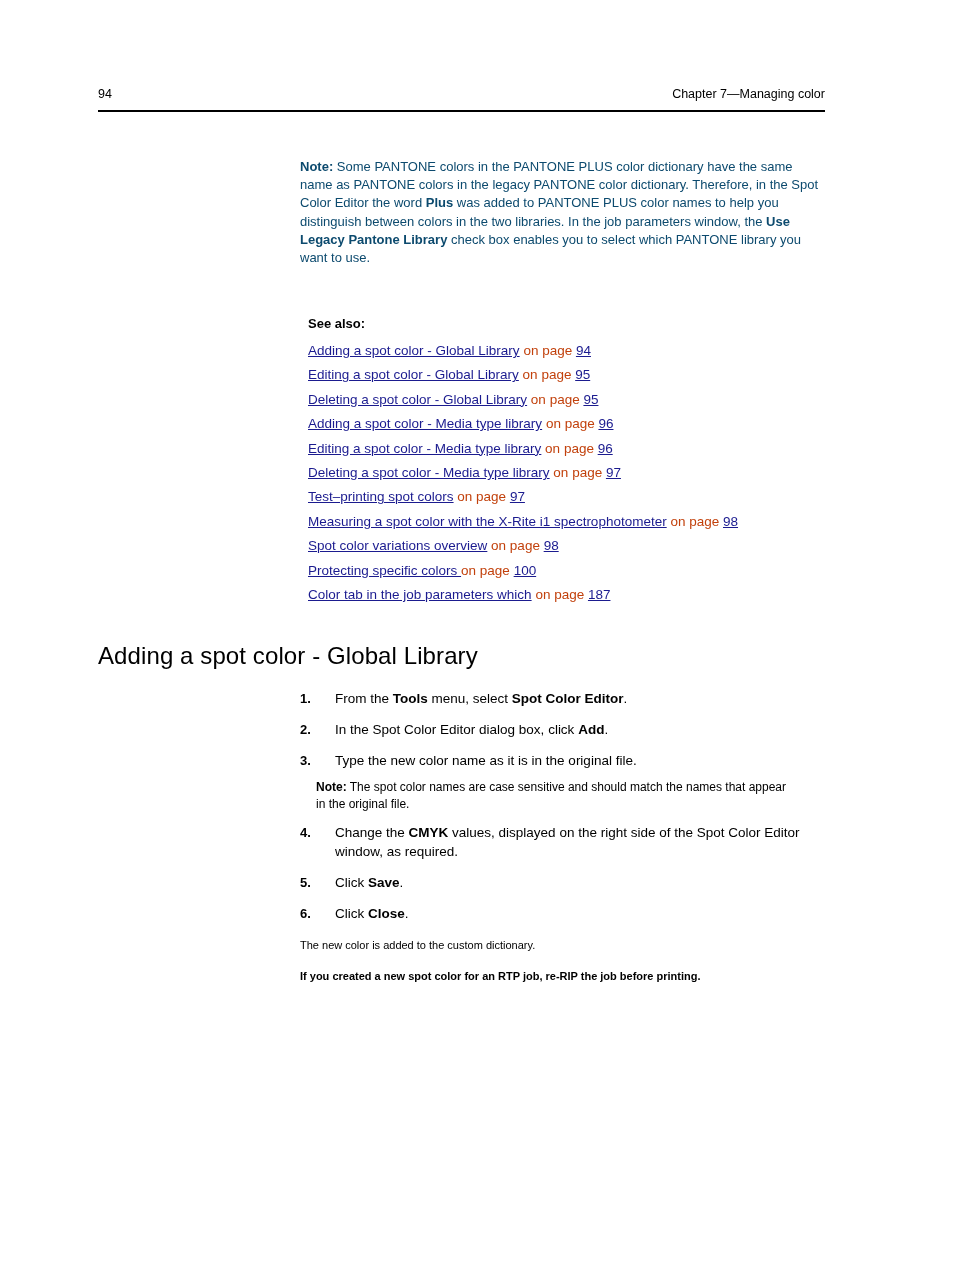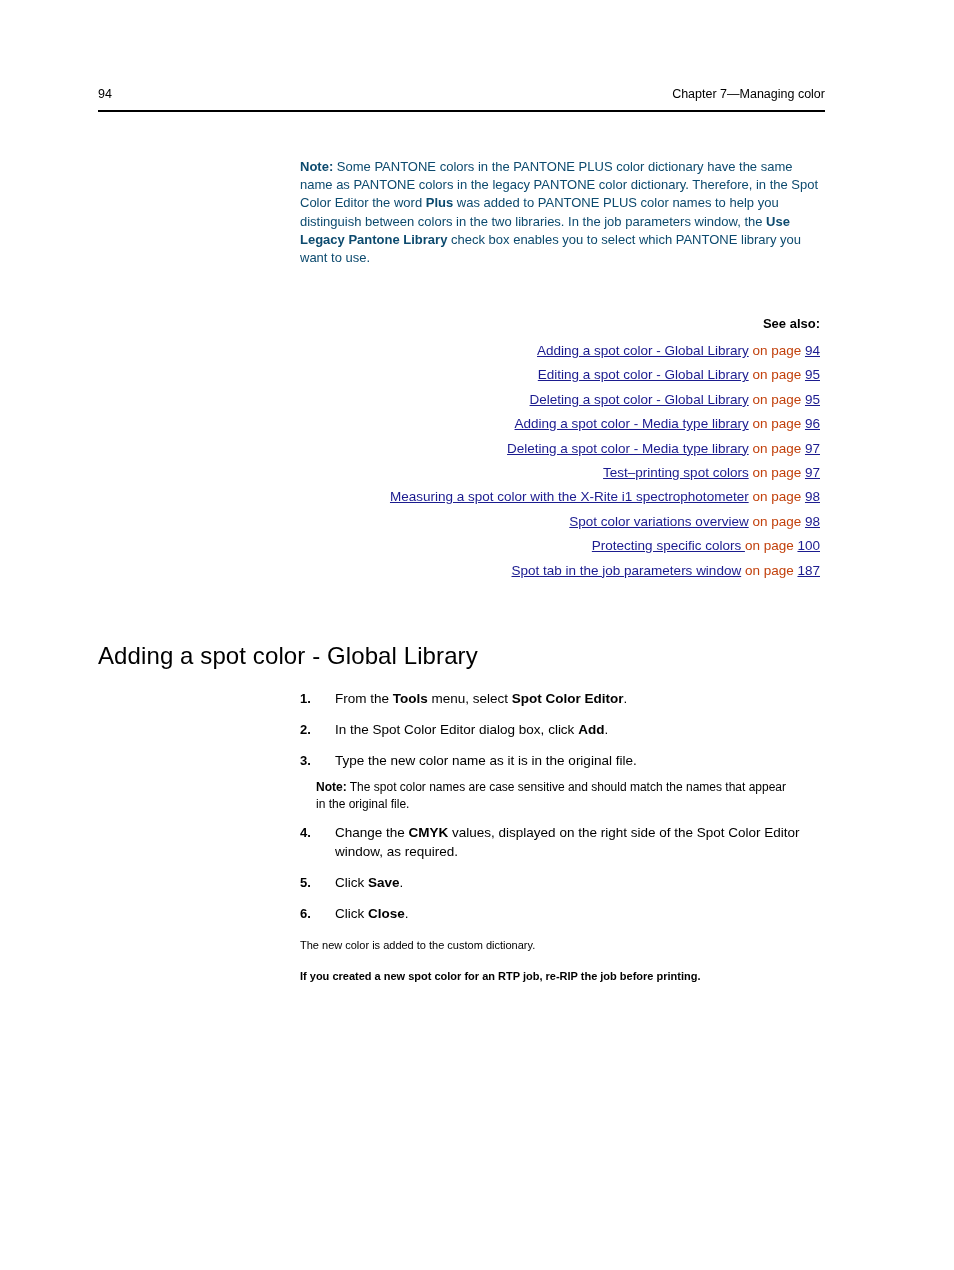--- a/index.html
+++ b/index.html
@@ -62,24 +62,23 @@
     line-height: 18.2px;
     color: #0c4a6e;
     text-align: left;
   }
 
   b, strong { font-weight: bold; }
 
   
   .see-also {
     position: absolute;
-    left: 300px;
+    left: 308px;
     top: 315px;
     width: 520px;
-    text-align: right;
   }
   .see-also-title {
     font-size: 13px;
     line-height: 18px;
     font-weight: bold;
     margin: 0 0 6px 0;
   }
   .xref {
     font-size: 13.5px;
     line-height: 24.4px;
@@ -164,26 +163,27 @@
     </p>
   </div>
 
   <div class="see-also">
     <p class="see-also-title">See also:</p>
     <div>
         <p class="xref"><a class="link">Adding a spot color - Global Library</a><span class="plain"> on page </span><a class="pnum">94</a></p>
         <p class="xref"><a class="link">Editing a spot color - Global Library</a><span class="plain"> on page </span><a class="pnum">95</a></p>
         <p class="xref"><a class="link">Deleting a spot color - Global Library</a><span class="plain"> on page </span><a class="pnum">95</a></p>
         <p class="xref"><a class="link">Adding a spot color - Media type library</a><span class="plain"> on page </span><a class="pnum">96</a></p>
+        <p class="xref"><a class="link">Editing a spot color - Media type library</a><span class="plain"> on page </span><a class="pnum">96</a></p>
         <p class="xref"><a class="link">Deleting a spot color - Media type library</a><span class="plain"> on page </span><a class="pnum">97</a></p>
         <p class="xref"><a class="link">Test–printing spot colors</a><span class="plain"> on page </span><a class="pnum">97</a></p>
         <p class="xref"><a class="link">Measuring a spot color with the X-Rite i1 spectrophotometer</a><span class="plain"> on page </span><a class="pnum">98</a></p>
         <p class="xref"><a class="link">Spot color variations overview</a><span class="plain"> on page </span><a class="pnum">98</a></p>
         <p class="xref"><a class="link">Protecting specific colors </a><span class="plain"> on page </span><a class="pnum">100</a></p>
-        <p class="xref"><a class="link">Spot tab in the job parameters window</a><span class="plain"> on page </span><a class="pnum">187</a></p>
+        <p class="xref"><a class="link">Color tab in the job parameters which</a><span class="plain"> on page </span><a class="pnum">187</a></p>
       </div>
   </div>
 
   <h1 class="section-title">Adding a spot color - Global Library</h1>
 
   <div class="procedure">
     <div>
         <div class="step">
           <div class="step-num">1.</div>
           <div class="step-text"><span>From the </span><b>Tools</b><span> menu, select </span><b>Spot Color Editor</b><span>.</span></div>

